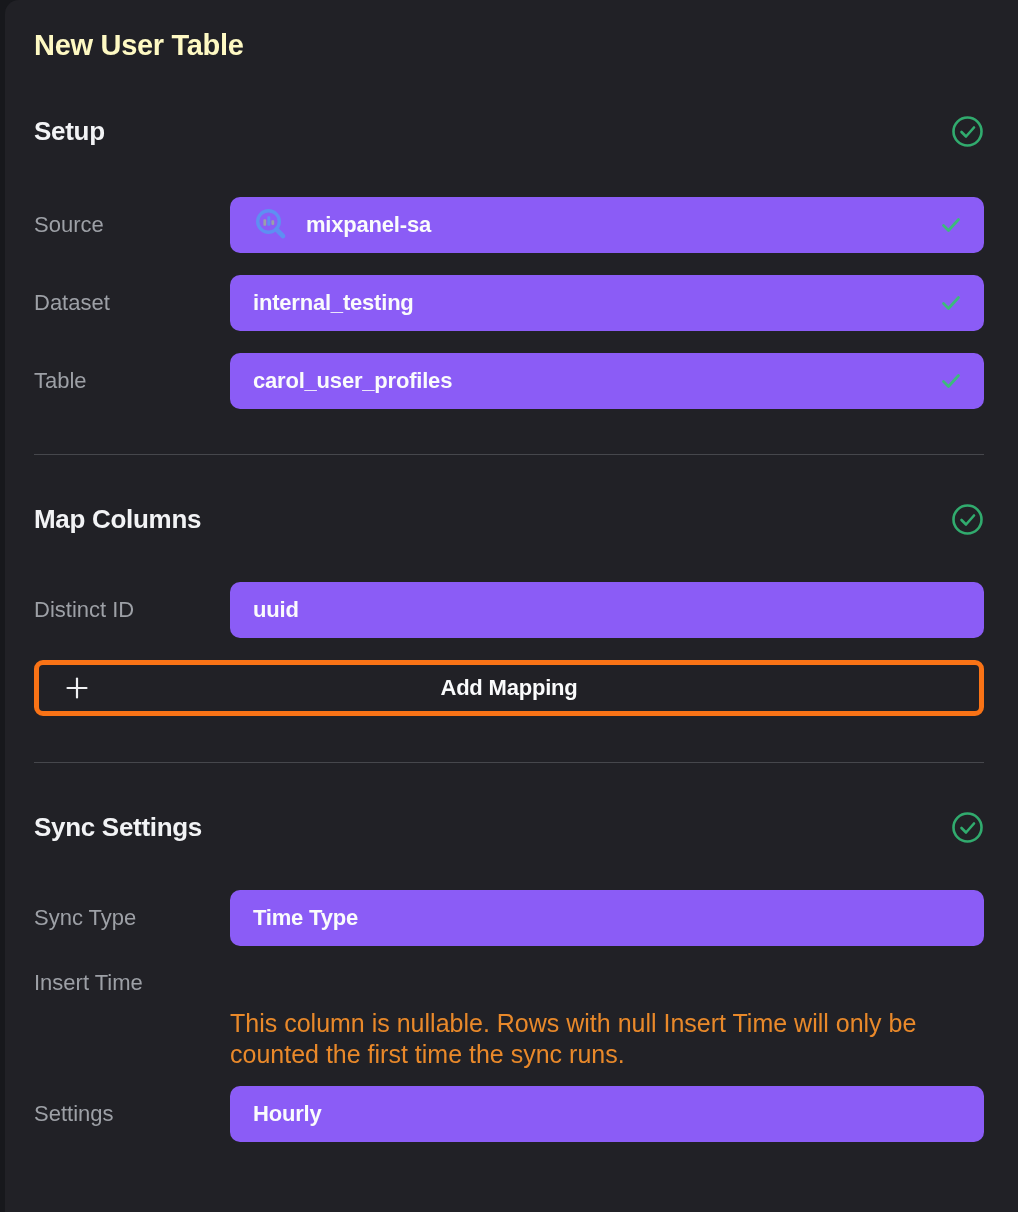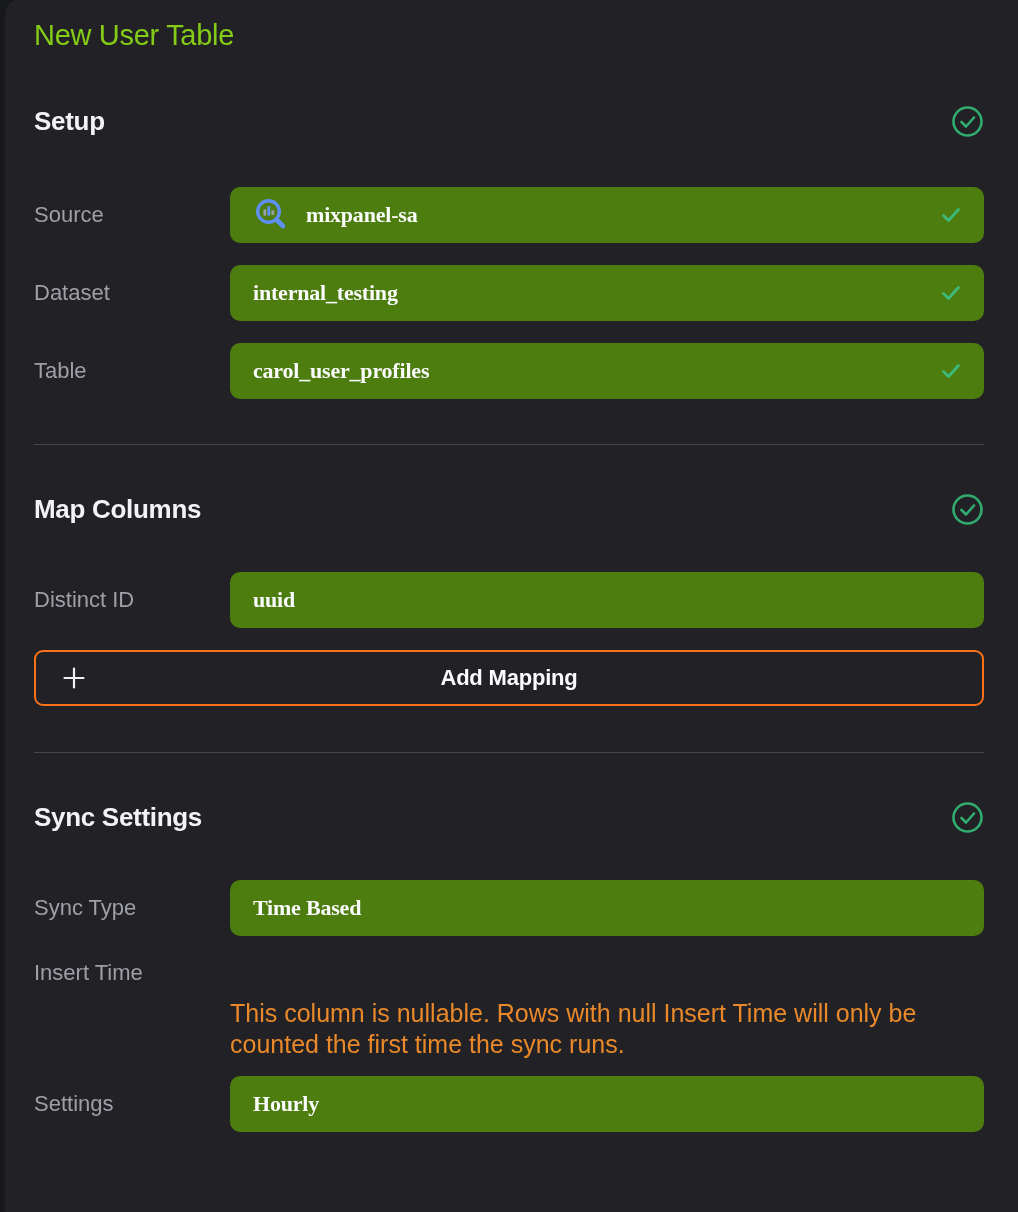--- a/index.html
+++ b/index.html
@@ -11,60 +11,59 @@
   }
   .panel{
     position:absolute;left:5px;top:0;width:1013px;height:1212px;
     background:#212126;
     border-top-left-radius:14px;
     box-sizing:border-box;
     padding:0 34px 0 29px;
     color:#f5f6f8;
   }
   .page-title{
-    margin-top:18px;
-    font-size:29px;line-height:34px;font-weight:400;
-    color:#84cc16;letter-spacing:-0.3px;
+    margin-top:28px;
+    font-size:29px;line-height:34px;font-weight:700;
+    color:#fef9c3;letter-spacing:-0.3px;
   }
   .section-heading-row{
     display:flex;align-items:center;justify-content:space-between;
   }
   .section-heading{
     font-size:26px;line-height:34px;font-weight:700;
     color:#f2f3f5;letter-spacing:-0.3px;
   }
   .mt-title-setup{margin-top:52px;gap:17px;}
   .row{display:flex;align-items:center;}
   .row-label{
     width:196px;flex:0 0 196px;
     font-size:22px;color:#9da0a6;font-weight:400;
   }
   .field{
     flex:1;height:56px;
-    background:#4d7c0f;
+    background:#8b5cf6;
     border-radius:10px;
     display:flex;align-items:center;
     padding:0 22px 0 23px;
     box-sizing:border-box;
     cursor:pointer;
-    font-family:Liberation Serif, serif;
   }
   .field-value{
     flex:1;
     font-size:22px;font-weight:700;color:#fafbfc;
     letter-spacing:-0.2px;
     white-space:nowrap;overflow:hidden;text-overflow:ellipsis;
   }
   .field .src-icon{margin-right:16px;display:flex;align-items:center;}
   .check-icon{flex:0 0 auto;display:flex;align-items:center;}
   .divider{height:1px;background:#46474c;margin:0;}
   .add-btn{
     position:relative;
     height:56px;
-    border:2px solid #f97316;
+    border:5px solid #f97316;
     border-radius:9px;
     background:transparent;
     display:flex;align-items:center;
     box-sizing:border-box;
     cursor:pointer;
   }
   .add-btn .plus{position:absolute;left:26px;top:50%;transform:translateY(-50%);display:flex;}
   .add-btn .add-label{
     width:100%;text-align:center;
     font-size:22px;font-weight:700;color:#fafbfc;letter-spacing:-0.2px;
@@ -177,21 +176,21 @@
       <svg width="33" height="33" viewBox="0 0 33 33">
         <circle cx="16.5" cy="16.5" r="14" fill="none" stroke="#31ab6e" stroke-width="2.6"></circle>
         <path d="M10.5 17 L15 21.5 L23 12.5" fill="none" stroke="#31ab6e" stroke-width="2.6" stroke-linecap="round" stroke-linejoin="round"></path>
       </svg>
     </span>
   </div>
 
   <div class="row" style="margin-top:46px;">
     <div class="row-label">Sync Type</div>
     <div class="field">
-      <span class="field-value">Time Based</span>
+      <span class="field-value">Time Type</span>
     </div>
   </div>
 
   <div class="row" style="margin-top:24px;">
     <div class="row-label">Insert Time</div>
   </div>
 
   <div class="warning-text">This column is nullable. Rows with null Insert Time will only be counted the first time the sync runs.</div>
 
   <div class="row" style="margin-top:16px;">

